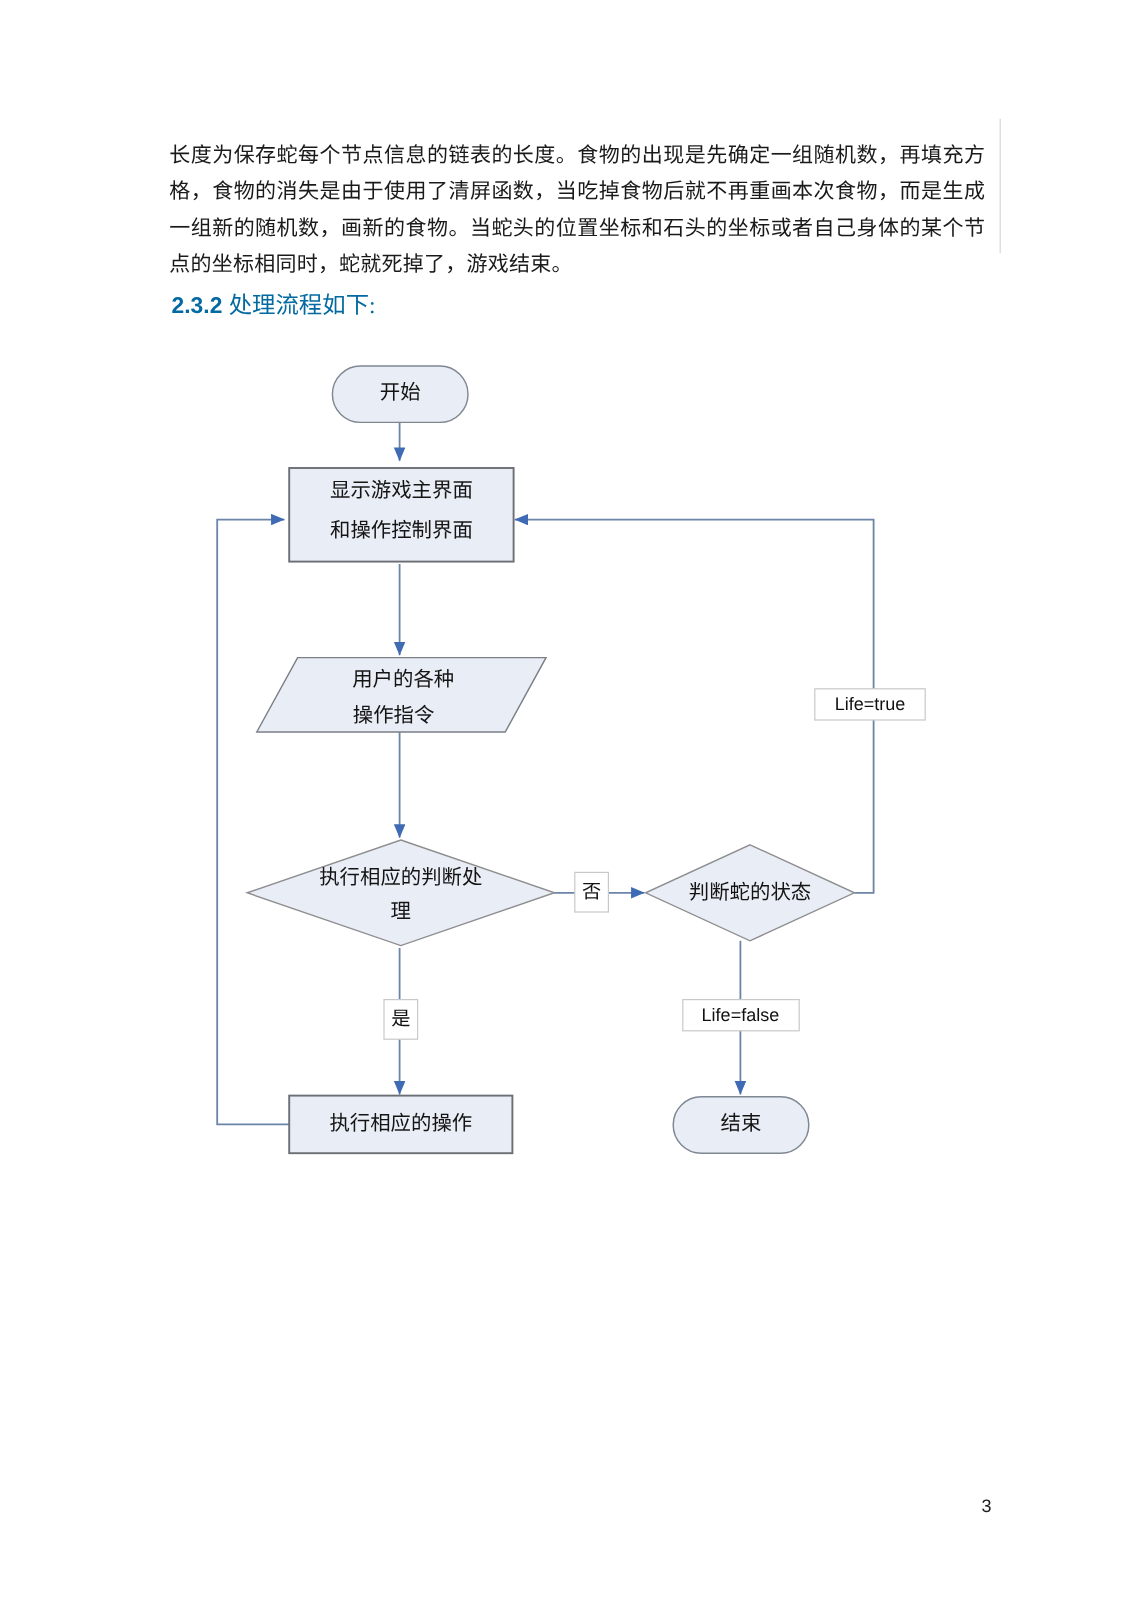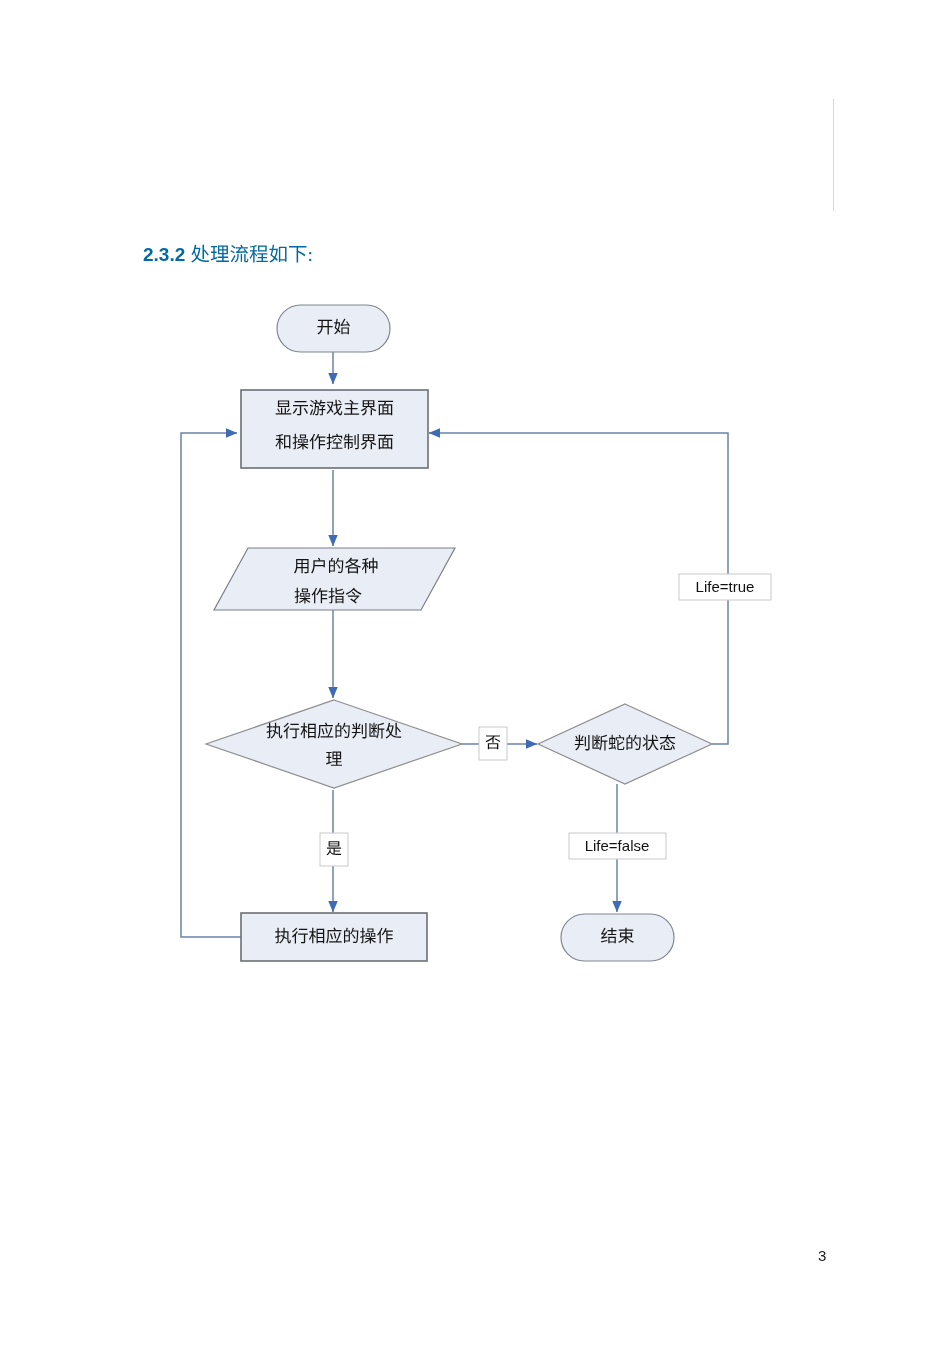--- a/index.html
+++ b/index.html
@@ -125,20 +125,21 @@
     color: #1c1c1c;
   }
 </style>
 </head>
 <body>
 
 <div class="page">
 
   <div class="margin-rule"></div>
 
+  <p class="paragraph">长度为保存蛇每个节点信息的链表的长度。食物的出现是先确定一组随机数，再填充方格，食物的消失是由于使用了清屏函数，当吃掉食物后就不再重画本次食物，而是生成一组新的随机数，画新的食物。当蛇头的位置坐标和石头的坐标或者自己身体的某个节点的坐标相同时，蛇就死掉了，游戏结束。</p>
 
   <div class="heading">
     <span class="num">2.3.2</span>
     <span class="txt">处理流程如下:</span>
   </div>
 
   <div class="flow-wrap">
     <svg class="flow" viewBox="0 0 950 700" xmlns="http://www.w3.org/2000/svg">
       <defs>
         <marker id="arrow" markerWidth="9" markerHeight="9" refX="7.4" refY="3.2" orient="auto" markerUnits="strokeWidth">

